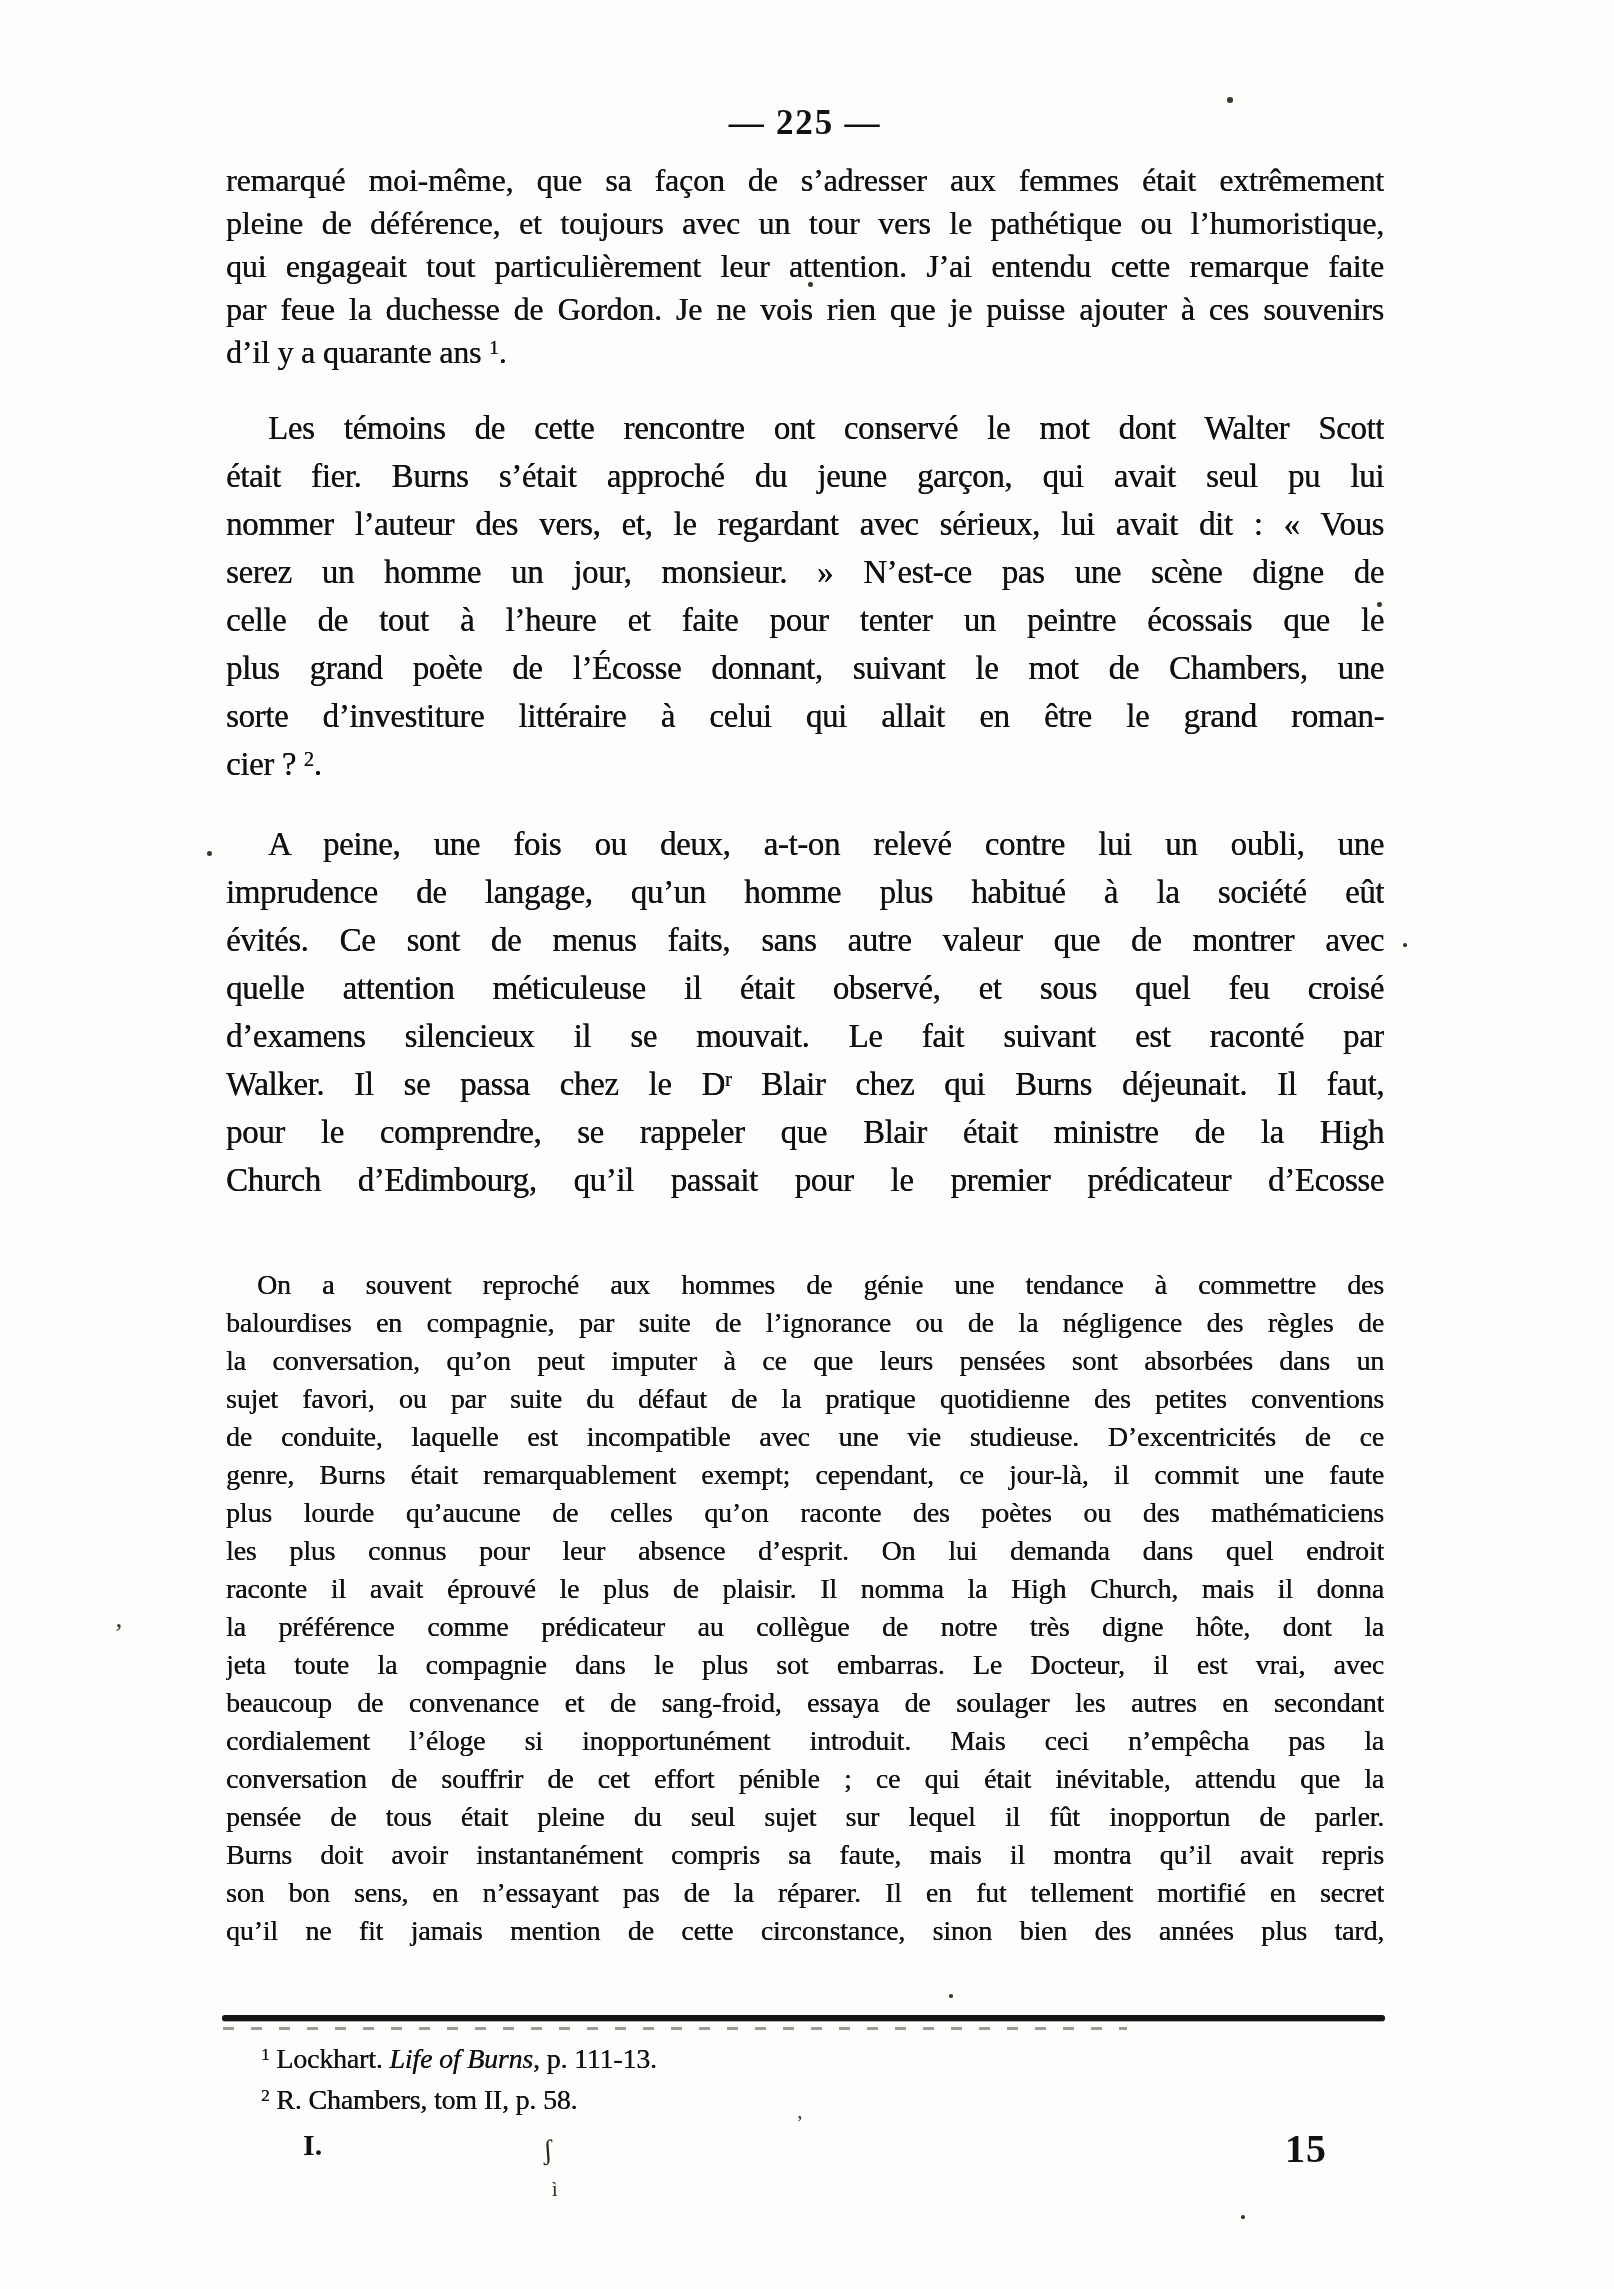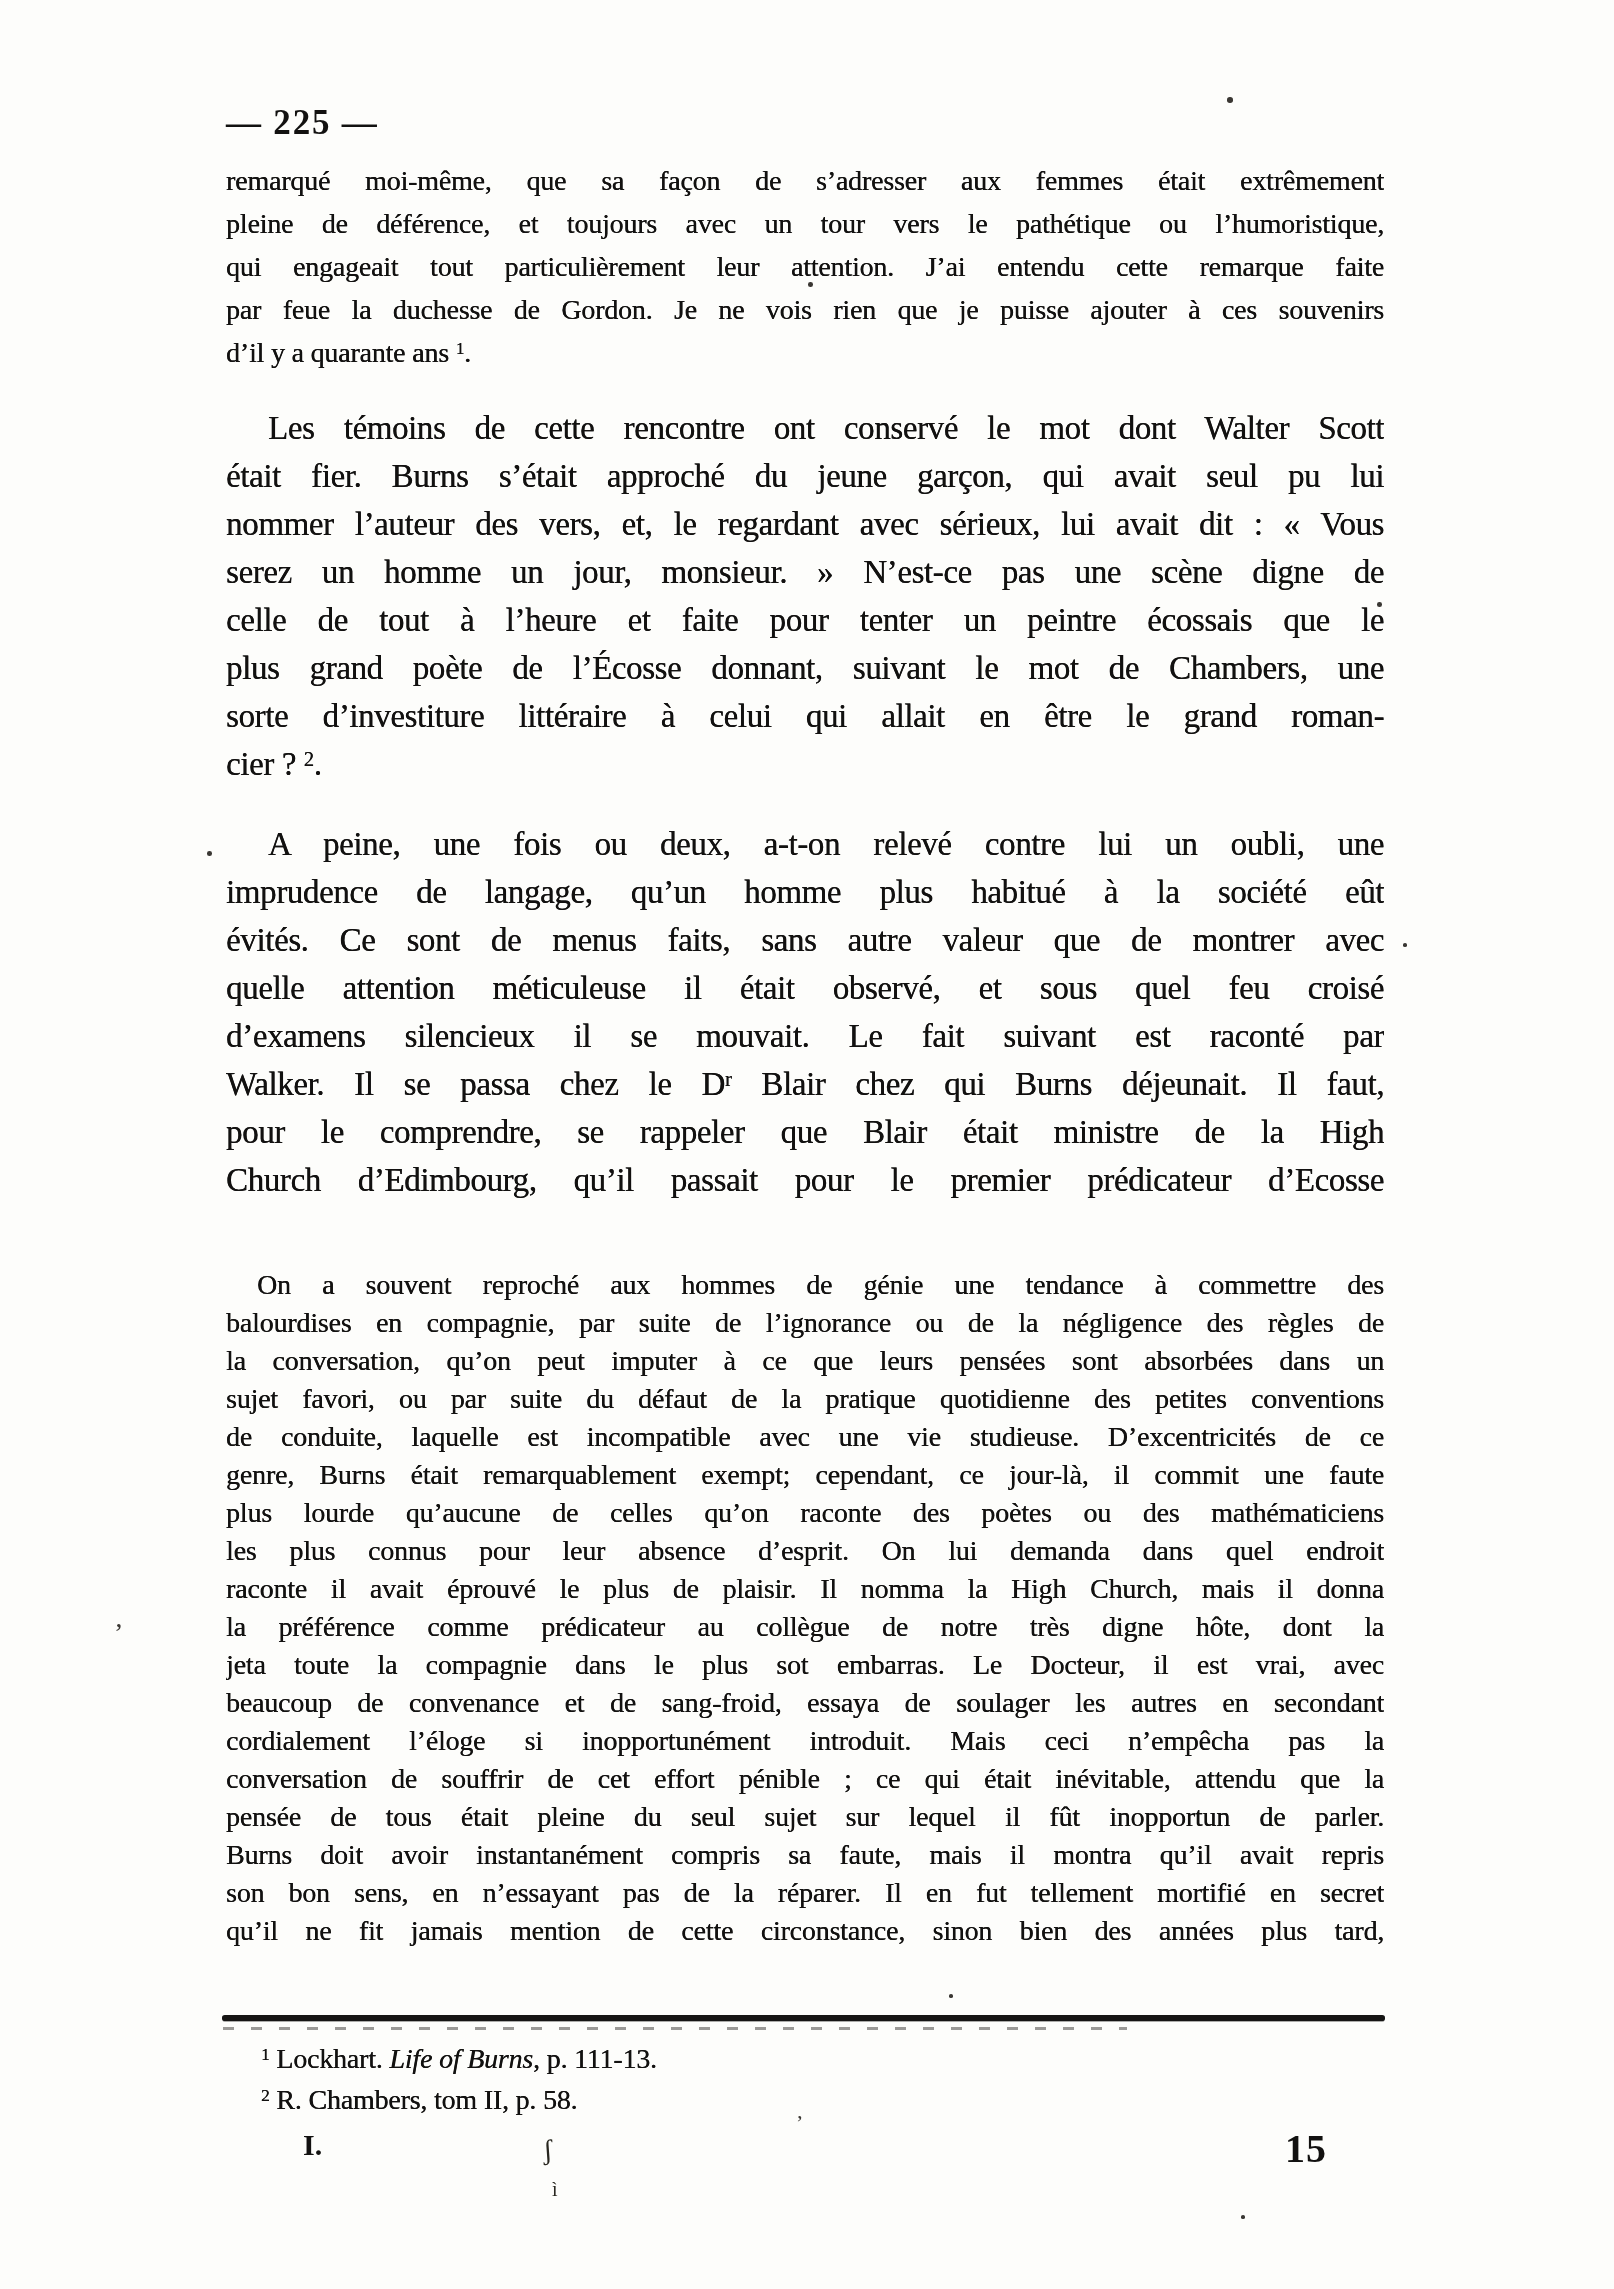--- a/index.html
+++ b/index.html
@@ -5,33 +5,33 @@
   html,body{margin:0;padding:0}
   body{
     width:1614px;height:2290px;position:relative;overflow:hidden;
     background:#fdfdfb;color:#121110;
     font-family:"Liberation Serif","DejaVu Serif",serif;
     -webkit-font-smoothing:antialiased;
   }
   .page{position:absolute;inset:0}
   .page-number{
     position:absolute;left:226px;width:1158px;top:103px;height:48px;
-    text-align:left;font-size:35px;font-weight:bold;letter-spacing:1.8px;
+    text-align:center;font-size:35px;font-weight:bold;letter-spacing:1.8px;
   }
   .para{position:absolute;left:226px;width:1158px}
   .para .tline{
     text-align:justify;text-align-last:justify;
     overflow:hidden;white-space:normal;
     text-shadow:0.3px 0 0 currentColor;
   }
   .para .tline.last{text-align-last:left}
   .main-block{font-size:33px;line-height:48px;letter-spacing:-0.4px}
   .main-block .tline{height:48px}
   .main-block .tline.indent{text-indent:42px}
-  .q1{font-size:28px;line-height:43px;letter-spacing:-0.2px}
+  .q1{font-size:32px;line-height:43px;letter-spacing:-0.2px}
   .q1 .tline{height:43px}
   .q2{font-size:28px;line-height:38px;letter-spacing:-0.2px}
   .q2 .tline{height:38px}
   .q2 .tline.indent{text-indent:31px}
   sup{font-size:0.62em;line-height:0;position:relative;top:-0.45em;vertical-align:baseline}
   i{font-style:italic}
   .fnrule{
     position:absolute;left:222px;top:2015px;width:1163px;height:5.5px;
     background:#161514;border-radius:2.8px;
     box-shadow:0 0.9px 0 rgba(20,20,20,.35);

